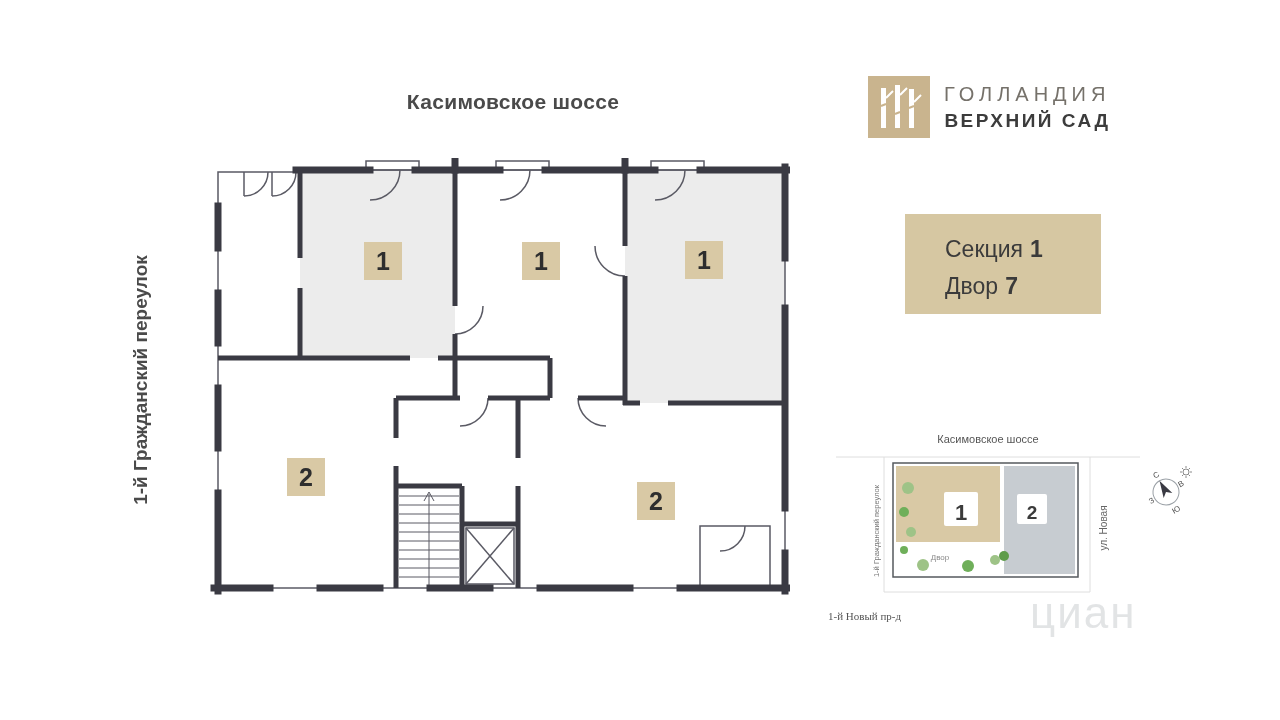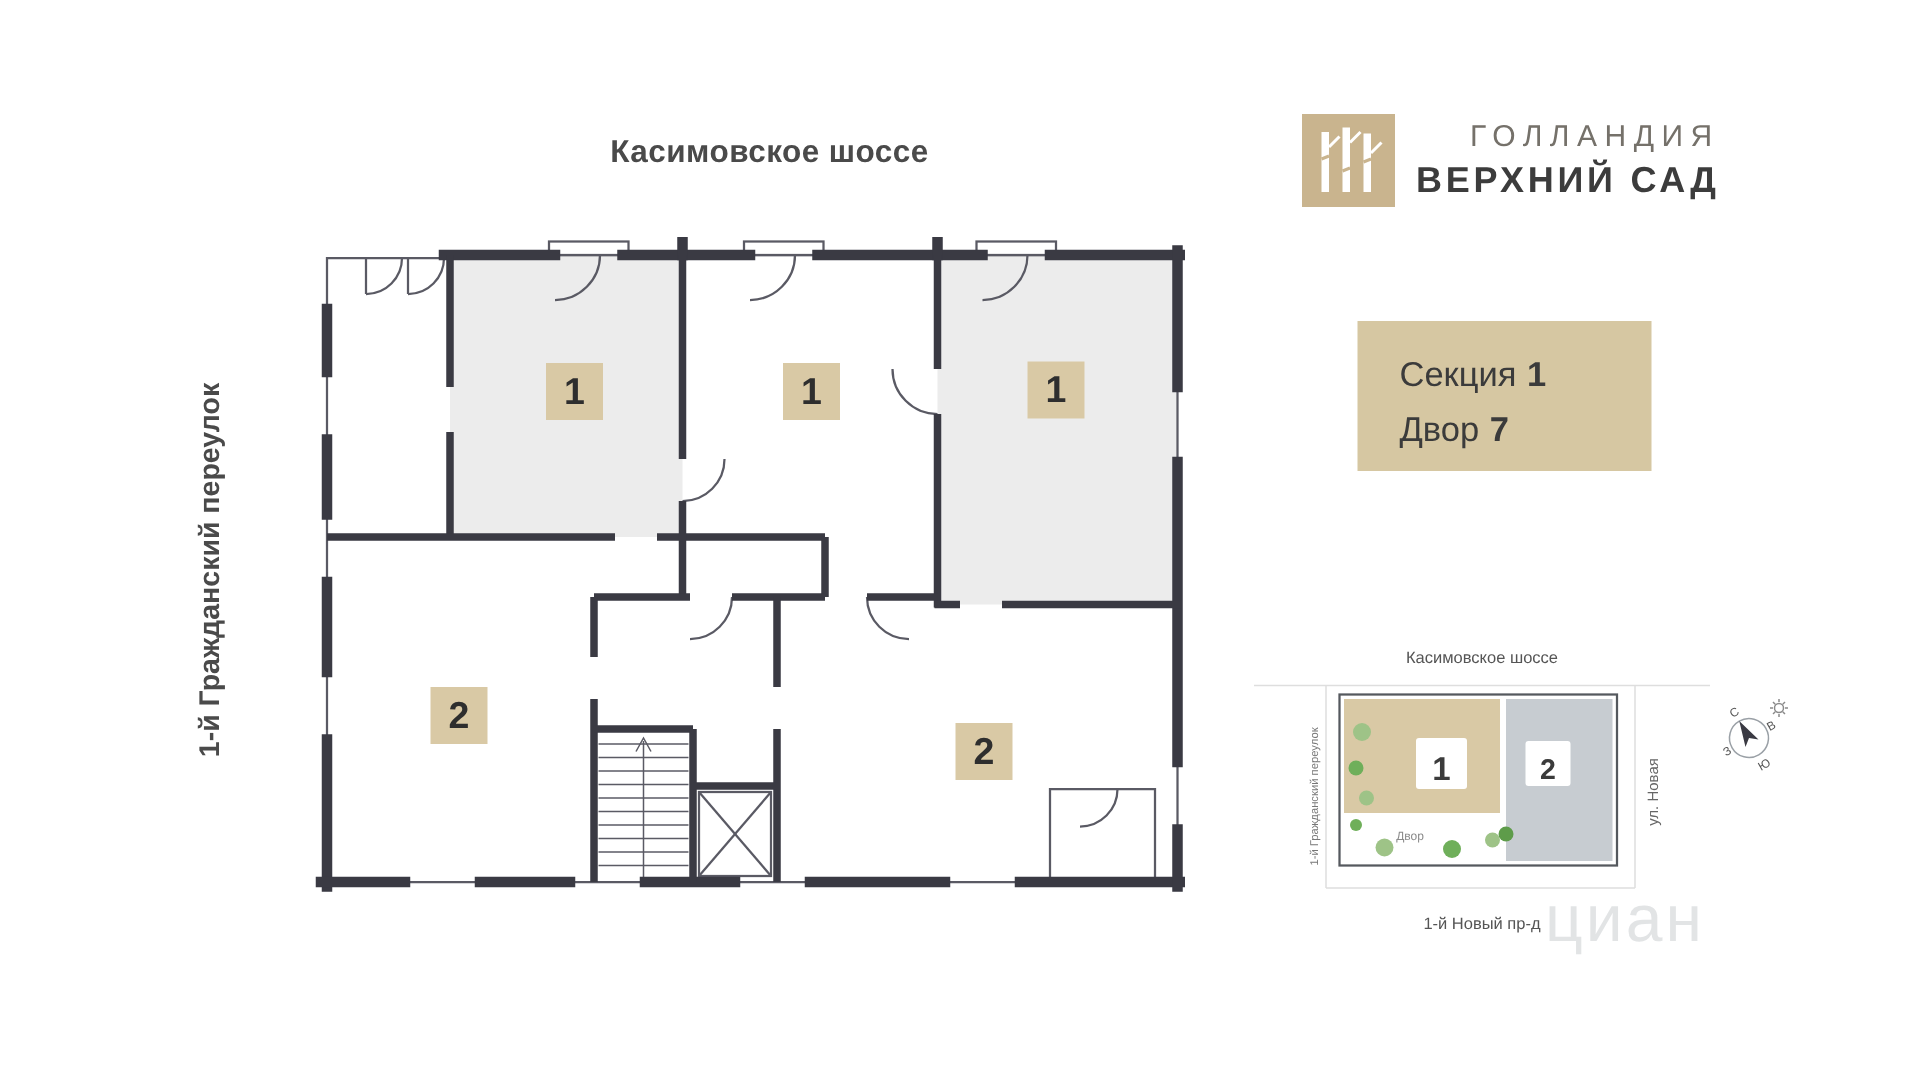--- a/index.html
+++ b/index.html
@@ -16,39 +16,39 @@
   .street-left{
     position:absolute;left:141px;top:380px;
     transform:translate(-50%,-50%) rotate(-90deg);
     font-size:19px;font-weight:600;color:#4a4a4a;white-space:nowrap;
   }
   
   .brand{position:absolute;left:868px;top:76px;display:flex;align-items:center;}
   .brand-logo{width:62px;height:62px;flex:0 0 auto;}
   .brand-text{margin-left:14px;text-align:right;}
   .brand-line1{font-size:20px;letter-spacing:5px;color:#75716a;font-weight:400;}
-  .brand-line2{font-size:24px;letter-spacing:2.5px;color:#3c3c3c;font-weight:700;margin-top:4px;}
+  .brand-line2{font-size:19px;letter-spacing:2.5px;color:#3c3c3c;font-weight:700;margin-top:4px;}
   
   .info-card{
     position:absolute;left:905px;top:214px;width:196px;height:100px;
-    background:#d6c7a2;box-sizing:border-box;padding:22px 0 0 28px;
+    background:#d6c7a2;box-sizing:border-box;padding:22px 0 0 40px;
   }
   .info-line{font-size:23px;color:#3b3b3b;margin-bottom:10px;}
   .info-line b{margin-left:7px;}
   
   .plan{position:absolute;left:210px;top:158px;width:580px;height:440px;}
   .badge{
     position:absolute;width:38px;height:38px;background:#d9c9a5;
     text-align:center;line-height:38px;font-size:25px;font-weight:700;
     color:#2e2e2e;cursor:pointer;user-select:none;
   }
   
   .minimap{position:absolute;left:828px;top:430px;width:320px;height:195px;}
   .mm-top{position:absolute;top:3px;left:0;width:100%;text-align:center;font-size:11px;color:#555;}
-  .mm-bottom{position:absolute;bottom:3px;left:0;width:100%;text-align:center;font-size:11px;color:#555;}
+  .mm-bottom{position:absolute;bottom:3px;left:0;width:100%;font-size:11px;color:#555;font-family:Liberation Serif, serif;}
   .mm-left{position:absolute;left:48px;top:52%;transform:translate(-50%,-50%) rotate(-90deg);
     font-size:7.5px;color:#777;white-space:nowrap;}
   .mm-right{position:absolute;left:275px;top:50%;transform:translate(-50%,-50%) rotate(-90deg);
     font-size:10px;color:#666;white-space:nowrap;}
   .mm-svg{position:absolute;left:0;top:0;}
   
   .compass{position:absolute;left:1138px;top:462px;width:60px;height:60px;}
   
   .watermark{
     position:absolute;left:1030px;top:588px;font-size:44px;color:#9aa0a6;

